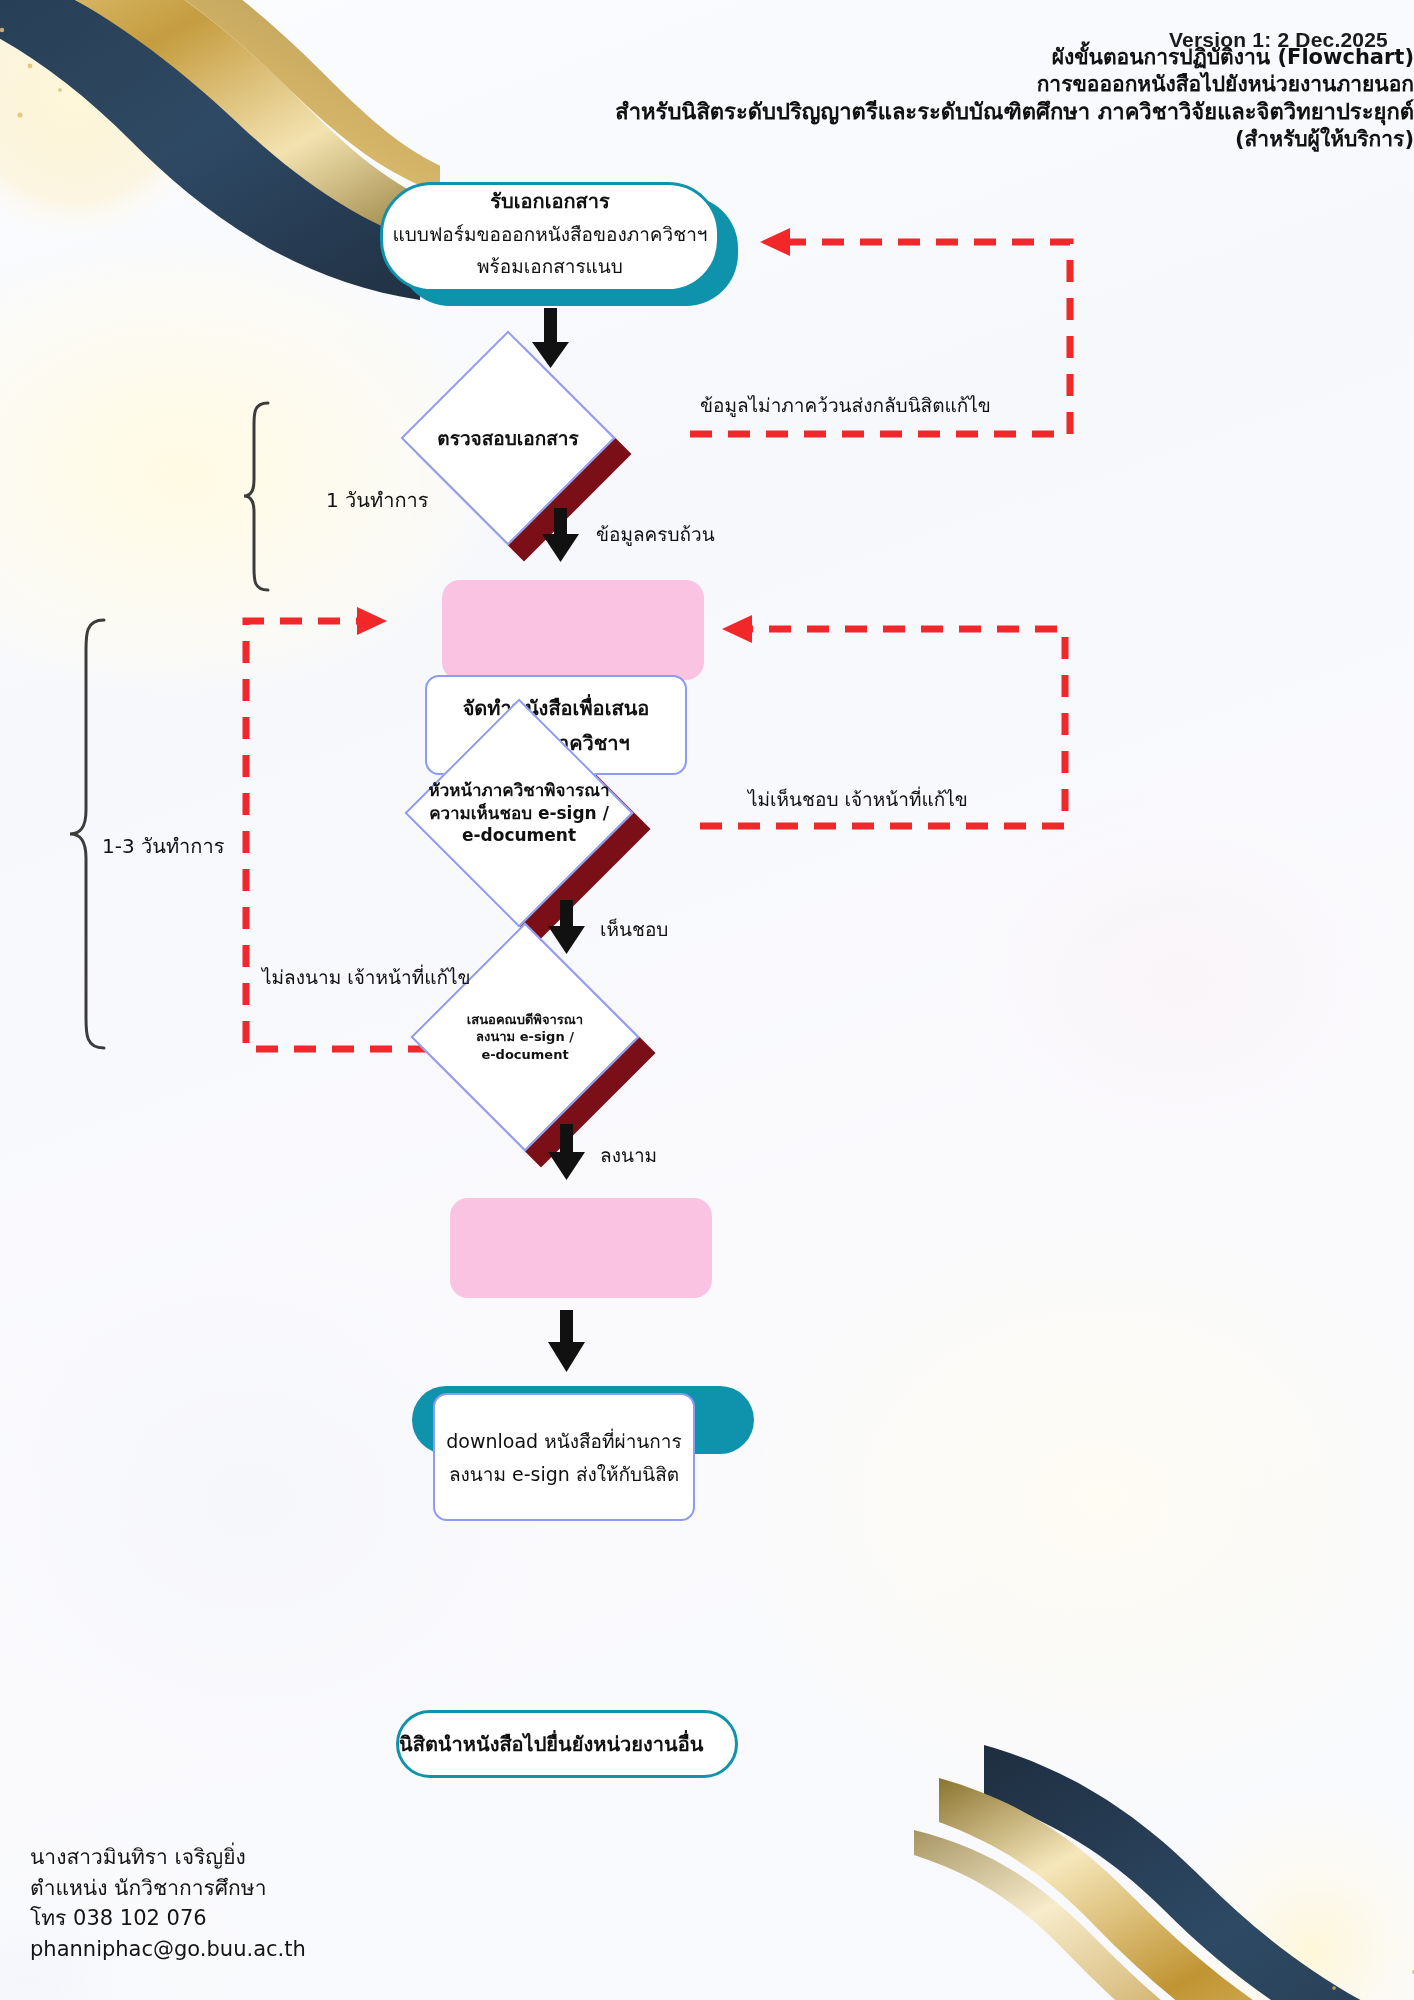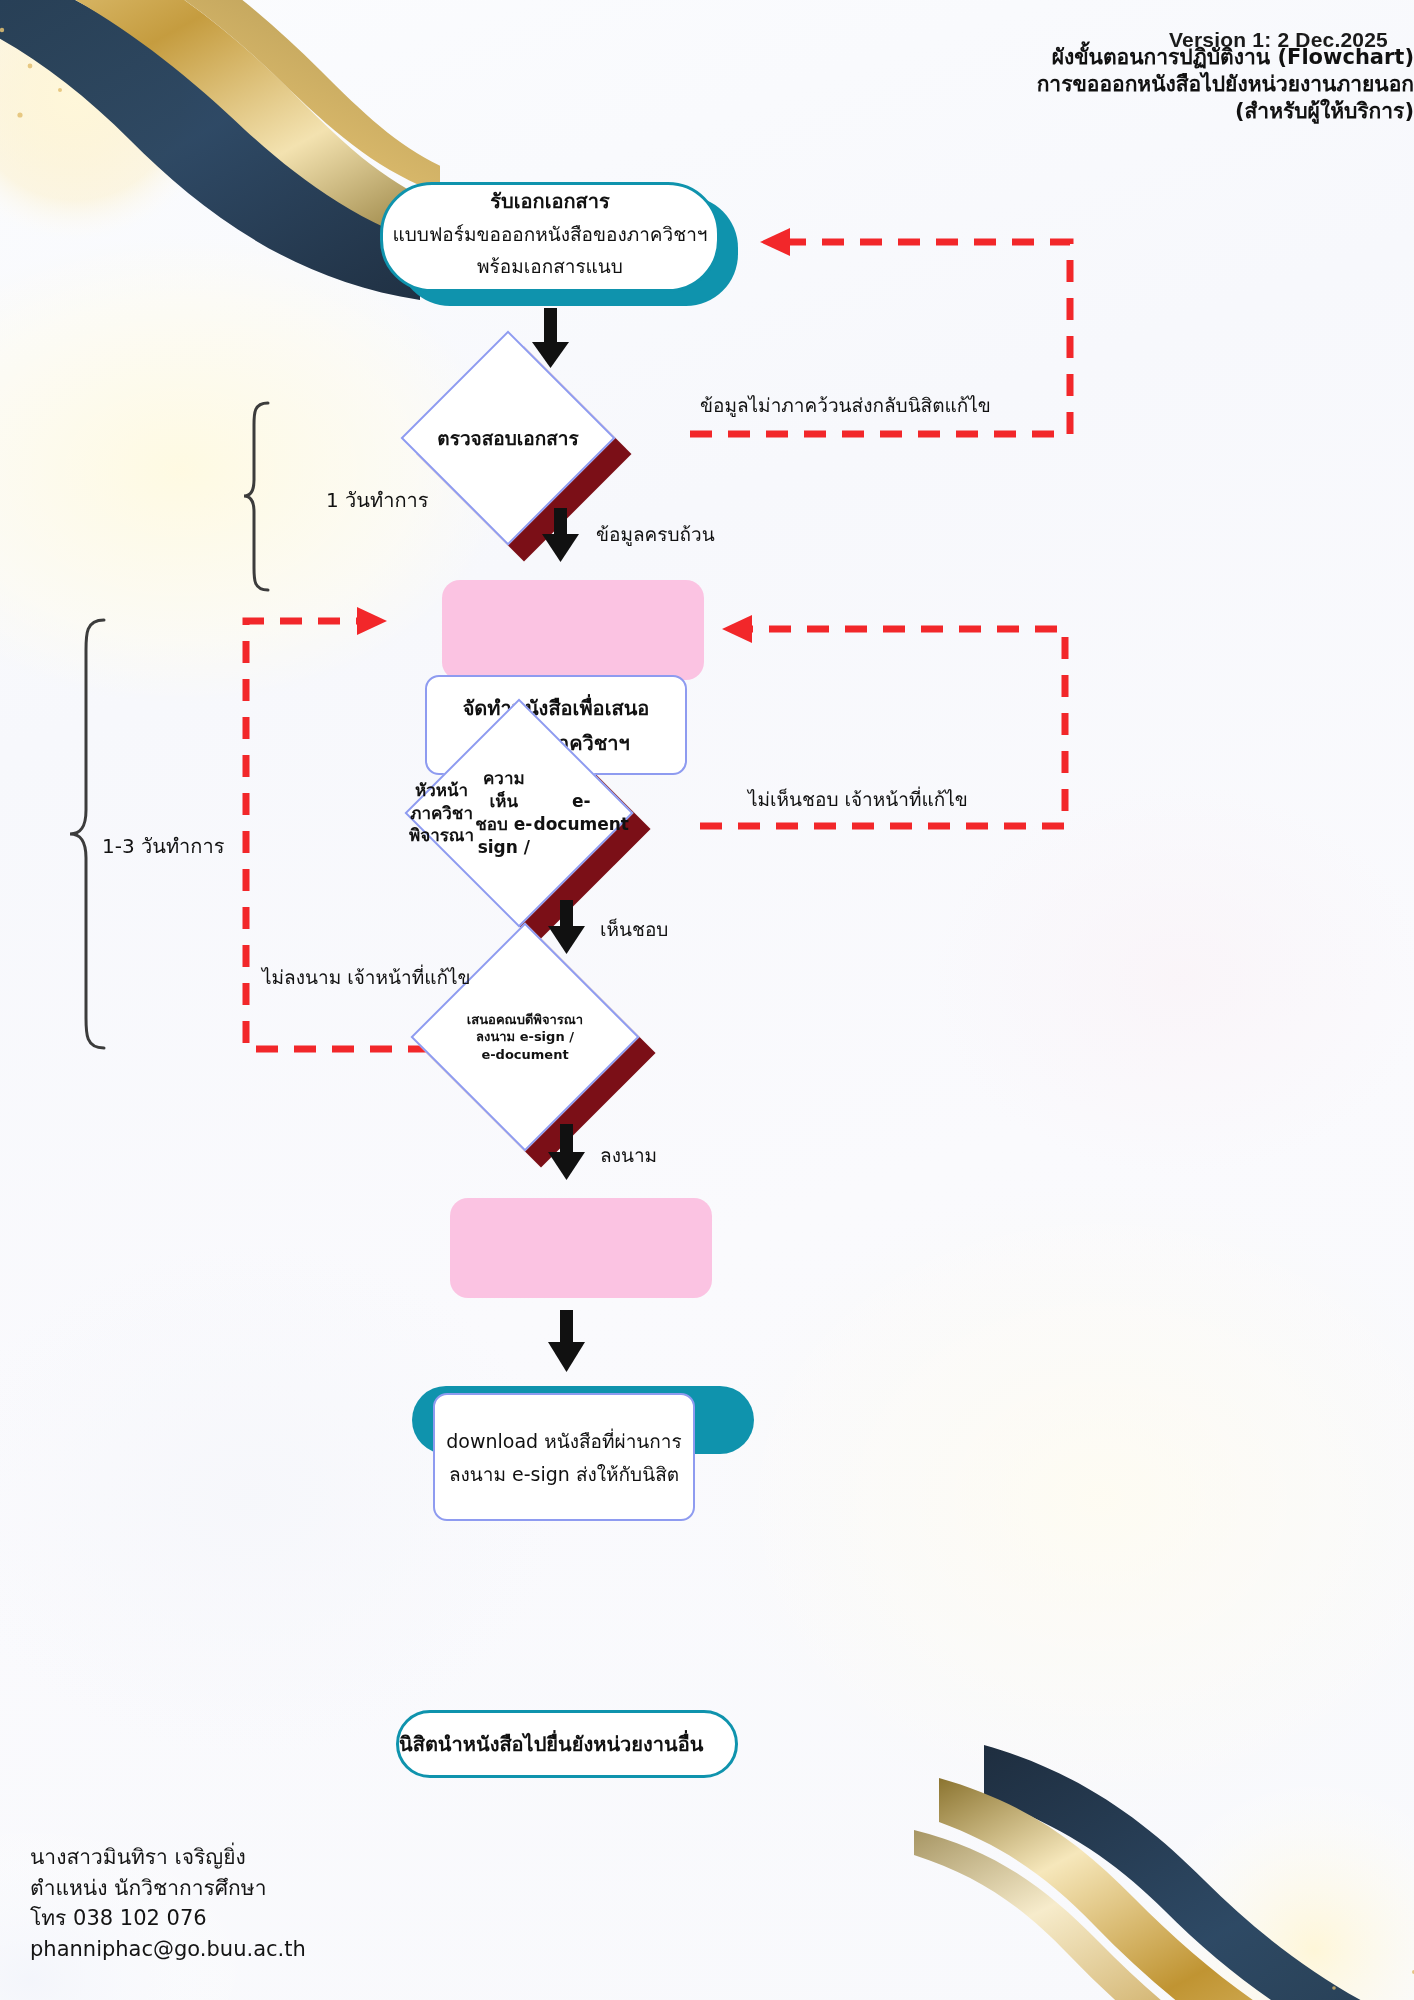--- a/index.html
+++ b/index.html
@@ -213,20 +213,21 @@
       </radialGradient>
     </defs>
     <ellipse cx="150" cy="150" rx="210" ry="150" fill="url(#glow3)"></ellipse>
   </svg>
 
   <div class="version">Version 1: 2 Dec.2025</div>
 
   <div class="title-block">
     <div class="t1">ผังขั้นตอนการปฏิบัติงาน (Flowchart)</div>
     <div class="t2">การขอออกหนังสือไปยังหน่วยงานภายนอก</div>
+    <div class="t3">สำหรับนิสิตระดับปริญญาตรีและระดับบัณฑิตศึกษา ภาควิชาวิจัยและจิตวิทยาประยุกต์</div>
     <div class="t4">(สำหรับผู้ให้บริการ)</div>
   </div>
 
   <div id="flow">
 
     <svg style="position:absolute;left:0;top:0;width:1414px;height:2000px;z-index:2;" xmlns="http://www.w3.org/2000/svg">
 
       <path d="M690,434 L1070,434 L1070,242 L785,242" stroke="#f2272a" stroke-width="7" fill="none" stroke-dasharray="22 16" stroke-linecap="butt"></path>
       <polygon points="760,242 790,228 790,256" fill="#f2272a"></polygon>
 
@@ -278,21 +279,21 @@
 
     <div class="process-shadow" style="left:442px; top:580px; width:262px; height:100px;"></div>
     <div class="node process" style="left:425px; top:565px; width:262px; height:100px; flex-direction:column; gap:3px;">
       <div style="font-size:20px; font-weight:700;">จัดทำหนังสือเพื่อเสนอ</div>
       <div style="font-size:20px; font-weight:700;">หัวหน้าภาควิชาฯ</div>
     </div>
 
     <div class="diamond-shadow" style="left:455px; top:748px; width:162px; height:162px;"></div>
     <div class="diamond-wrap" style="left:438px; top:732px; width:162px; height:162px;">
       <div class="diamond-face"></div>
-      <div class="diamond-label" style="font-size:17px; line-height:1.35; width:220px; left:-29px;">
+      <div class="diamond-label" style="flex-direction:column; font-size:17px; line-height:1.35; width:220px; left:-29px;">
         <span>หัวหน้าภาควิชาพิจารณา</span>
         <span>ความเห็นชอบ e-sign /</span>
         <span>e-document</span>
       </div>
     </div>
 
     <div class="diamond-shadow" style="left:460px; top:972px; width:162px; height:162px;"></div>
     <div class="diamond-wrap" style="left:444px; top:956px; width:162px; height:162px;">
       <div class="diamond-face"></div>
       <div class="diamond-label" style="flex-direction:column; font-size:13px; line-height:1.35; width:220px; left:-29px;">

